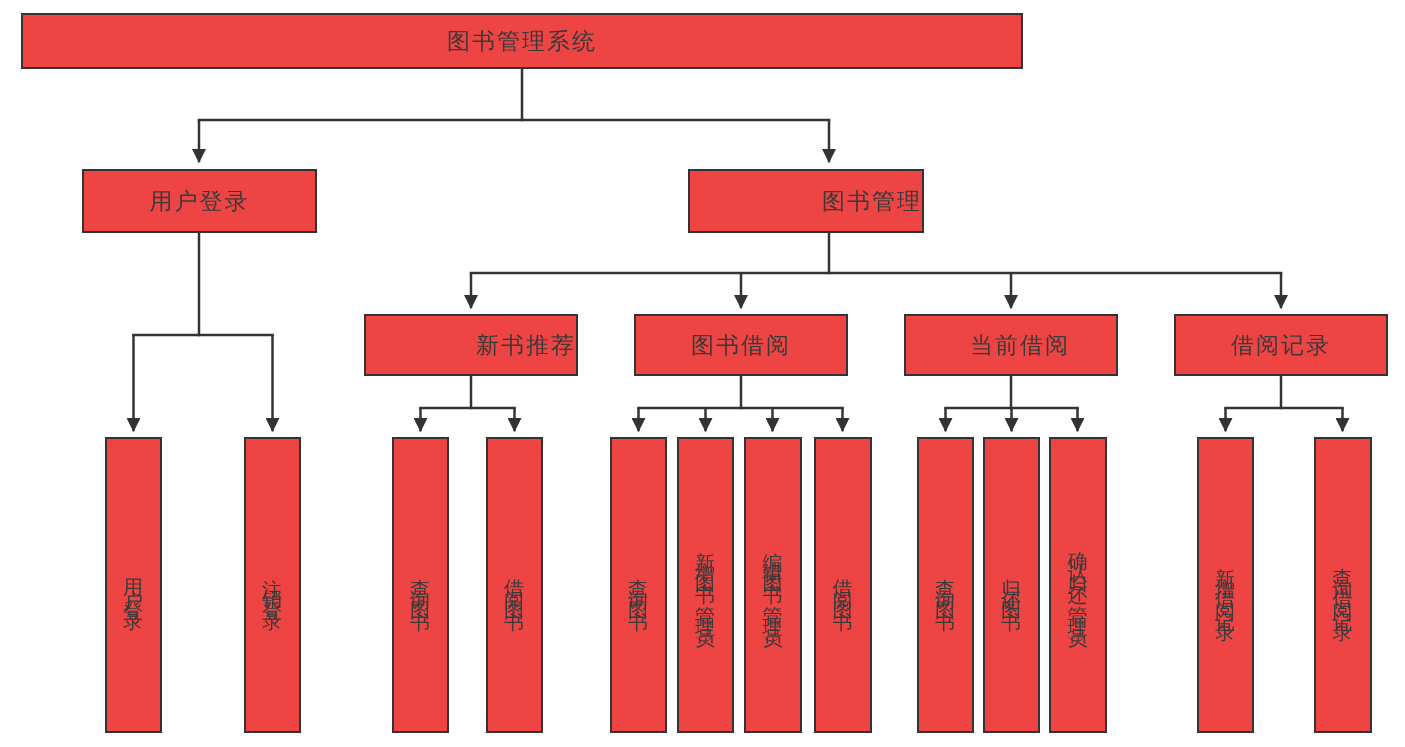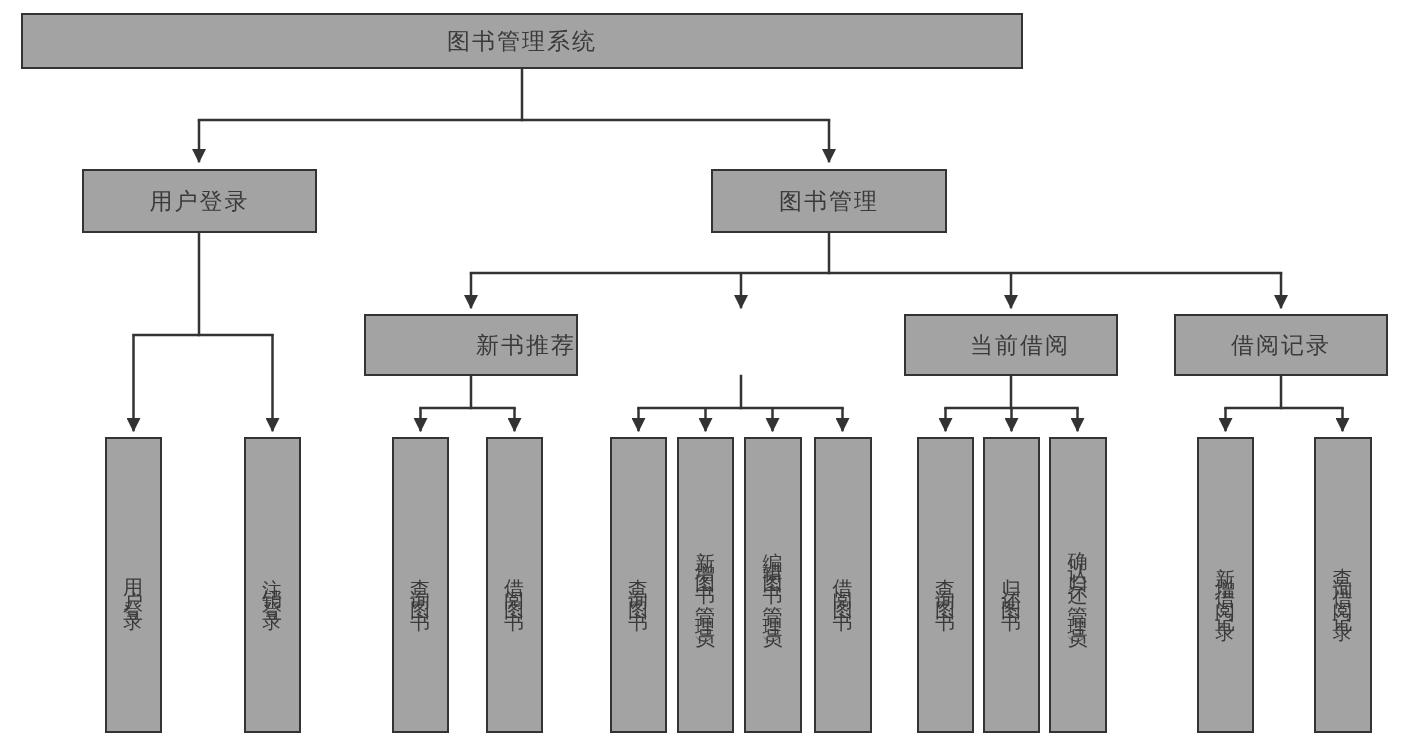--- a/index.html
+++ b/index.html
@@ -20,21 +20,21 @@
     left: 0;
     top: 0;
     width: 1405px;
     height: 747px;
     pointer-events: none;
   }
   .node {
     position: absolute;
     box-sizing: border-box;
     border: 2.5px solid #333333;
-    background: #a3a3a3;
+    background: #ef4444;
     display: flex;
     align-items: center;
     justify-content: center;
     color: #3a3a3a;
   }
   .hbox span {
     font-size: 23px;
     letter-spacing: 2px;
     white-space: nowrap;
     color: #3a3a3a;
@@ -113,26 +113,29 @@
     </g>
   </svg>
 
   <div class="node hbox" style="left:21px; top:13px; width:1002px; height:56px;">
     <span>图书管理系统</span>
   </div>
 
   <div class="node hbox" style="left:82px; top:169px; width:235px; height:64px;">
     <span>用户登录</span>
   </div>
-  <div class="node hbox" style="left:711px; top:169px; width:236px; height:64px;">
+  <div class="node hbox" style="left:688px; top:169px; width:236px; height:64px;justify-content:flex-end;">
     <span>图书管理</span>
   </div>
 
   <div class="node hbox" style="left:364px; top:314px; width:214px; height:62px;justify-content:flex-end;">
     <span>新书推荐</span>
+  </div>
+  <div class="node hbox" style="left:634px; top:314px; width:214px; height:62px;">
+    <span>图书借阅</span>
   </div>
   <div class="node hbox" style="left:904px; top:314px; width:214px; height:62px;padding-left:18px;">
     <span>当前借阅</span>
   </div>
   <div class="node hbox" style="left:1174px; top:314px; width:214px; height:62px;">
     <span>借阅记录</span>
   </div>
 
   <div class="node vbox" style="left:105px; top:437px; width:57px; height:296px;">
     <span>用户登录</span>

